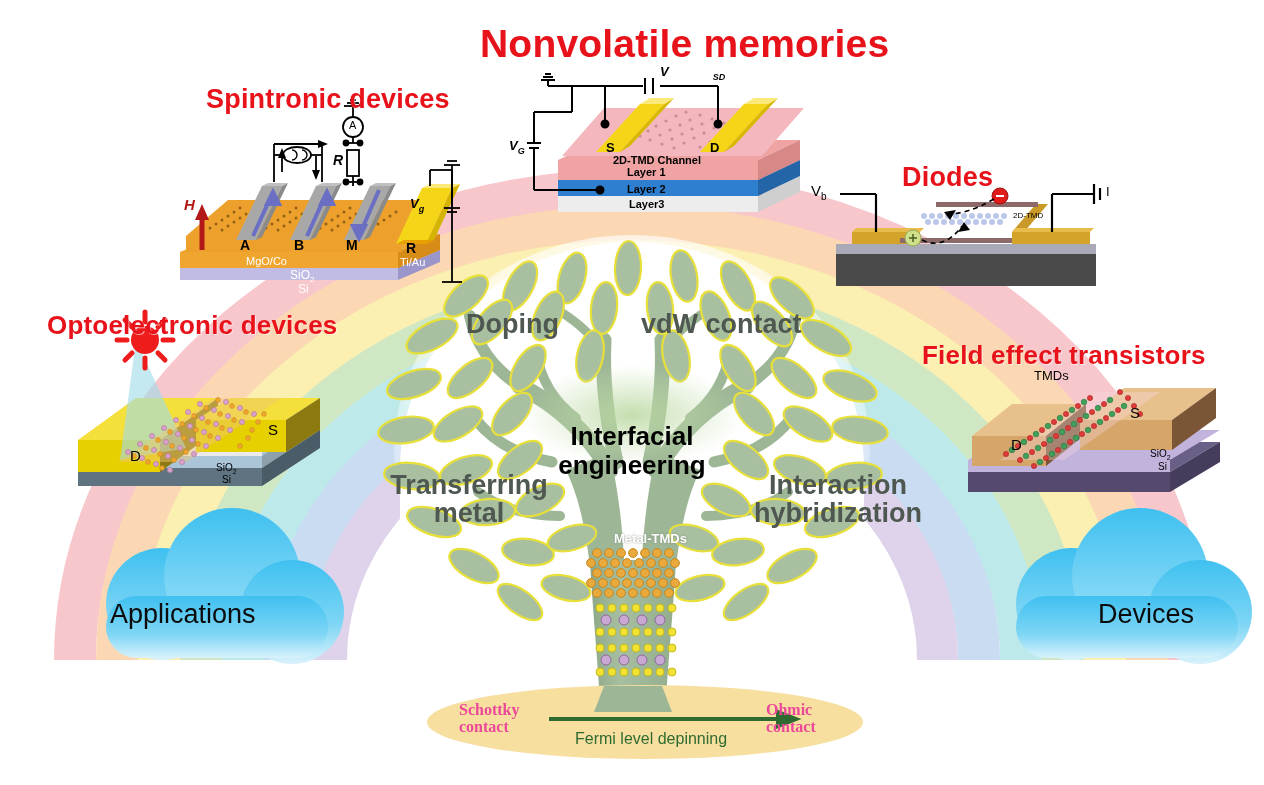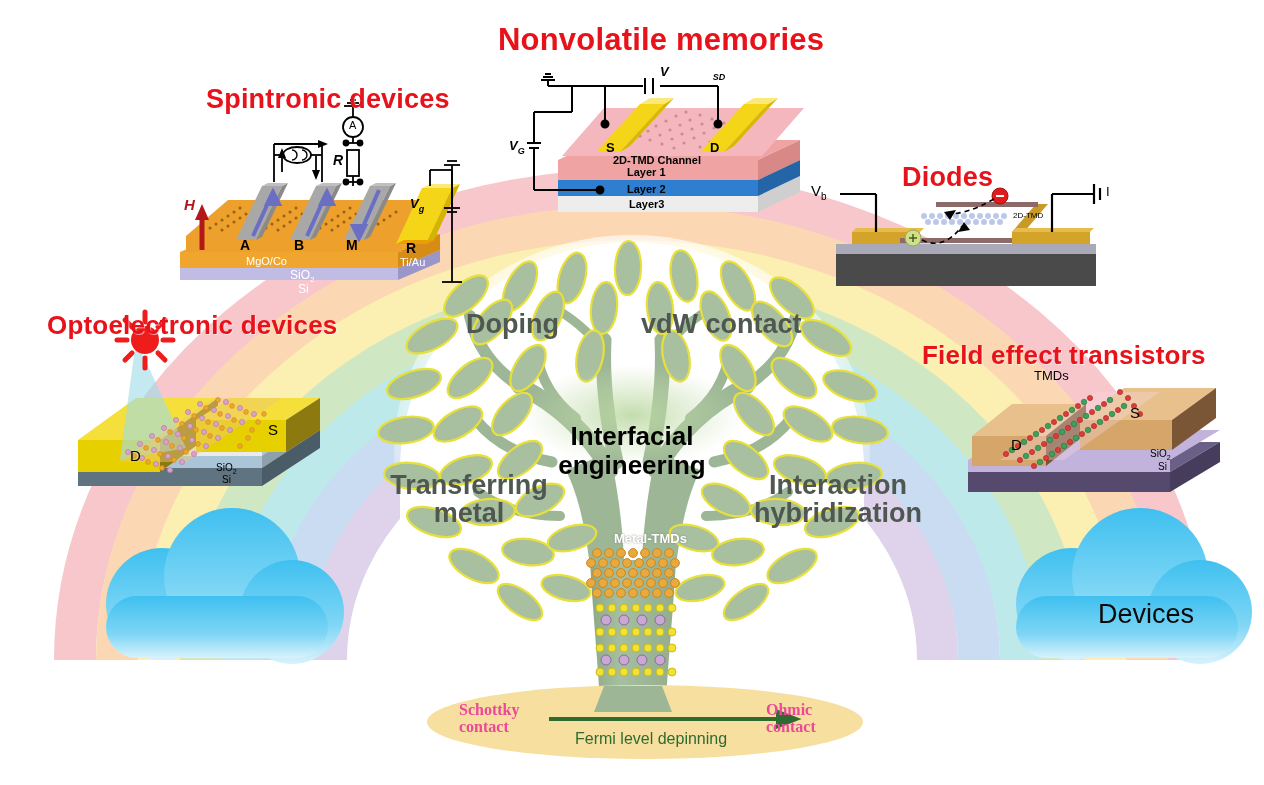--- a/index.html
+++ b/index.html
@@ -389,20 +389,21 @@
       <circle cx="292" cy="612" r="52"></circle>
       <rect x="106" y="596" width="222" height="62" rx="31"></rect>
     </g>
     <g fill="url(#cg)">
       <circle cx="1072" cy="604" r="56"></circle>
       <circle cx="1140" cy="576" r="68"></circle>
       <circle cx="1200" cy="612" r="52"></circle>
       <rect x="1016" y="596" width="222" height="62" rx="31"></rect>
     </g>
   </svg>
+  <div class="cloudtxt" style="left:110px;top:599px;"><span>Applications</span></div>
   <div class="cloudtxt" style="left:1098px;top:599px;"><span>Devices</span></div>
 
   <svg class="layer" viewBox="0 0 1264 785">
 
     <g>
       <polygon points="180,268 398,268 440,250 222,250" fill="#b8b4e0"></polygon>
       <polygon points="180,268 398,268 398,280 180,280" fill="#c0bce4"></polygon>
       <polygon points="398,268 440,250 440,262 398,280" fill="#9b96c9"></polygon>
       <polygon points="180,252 398,252 440,234 222,234" fill="#f0a52e"></polygon>
       <polygon points="180,252 398,252 398,268 180,268" fill="#f0a52e"></polygon>
@@ -911,19 +912,19 @@
         <circle cx="1120" cy="392" r="2.6"></circle>
       </g>
     </g>
   </svg>
   <div class="dev" style="left:1034px;top:368px;font-size:13px;">TMDs</div>
   <div class="dev" style="left:1011px;top:436px;font-size:15px;">D</div>
   <div class="dev" style="left:1130px;top:404px;font-size:15px;">S</div>
   <div class="dev" style="left:1150px;top:448px;font-size:10px;">SiO<sub style="font-size:7px;">2</sub></div>
   <div class="dev" style="left:1158px;top:461px;font-size:10px;">Si</div>
 
-  <div class="ttl sh" style="left:498px;top:22px;font-size:31px;">Nonvolatile memories</div>
+  <div class="ttl sh" style="left:480px;top:22px;font-size:39px;">Nonvolatile memories</div>
   <div class="ttl sh" style="left:47px;top:310px;font-size:26px;">Optoelectronic devices</div>
   <div class="ttl sh" style="left:206px;top:84px;font-size:27px;">Spintronic devices</div>
   <div class="ttl sh" style="left:902px;top:162px;font-size:27px;">Diodes</div>
   <div class="ttl sh" style="left:922px;top:340px;font-size:26px;">Field effect transistors</div>
 
 </div>
 
 </body></html>

